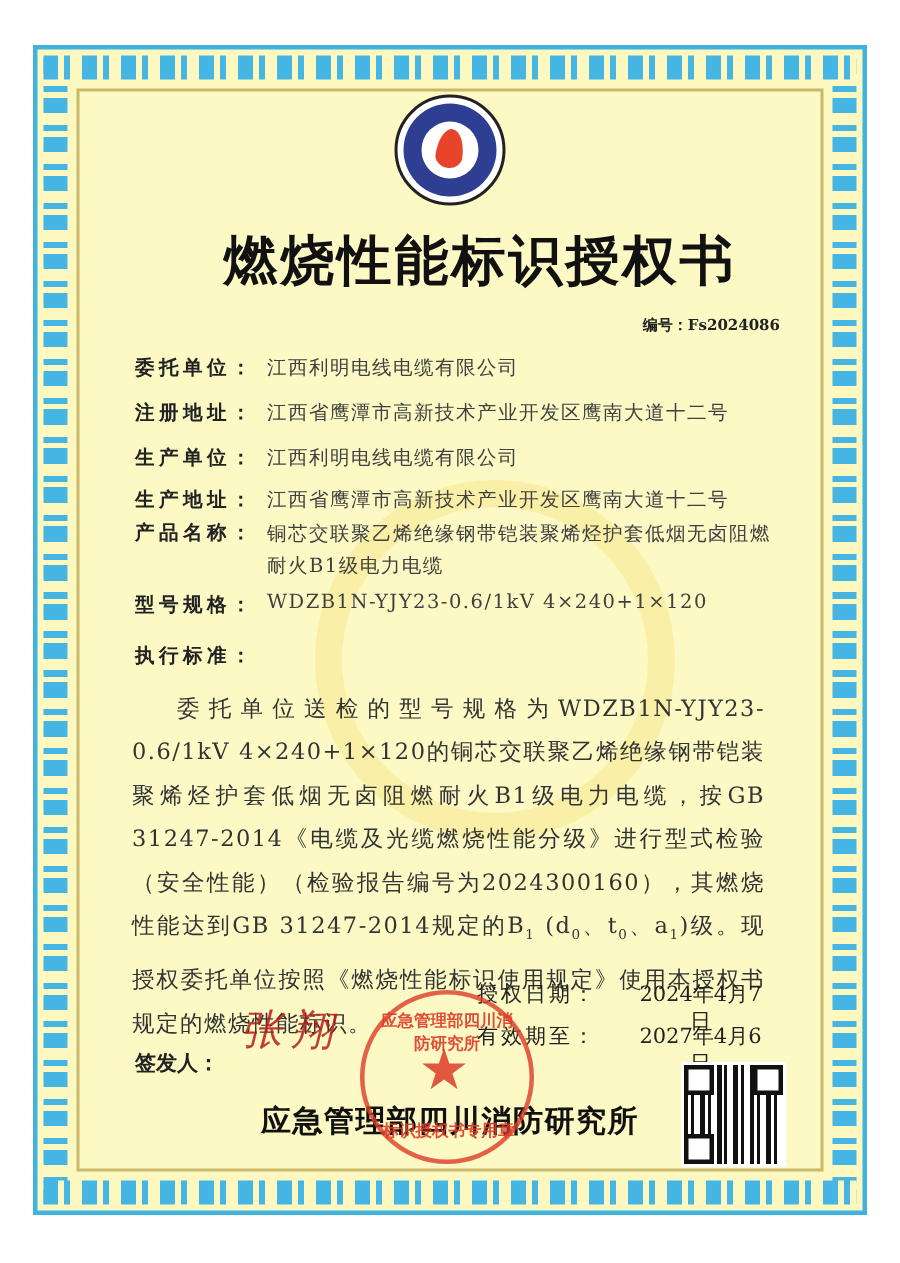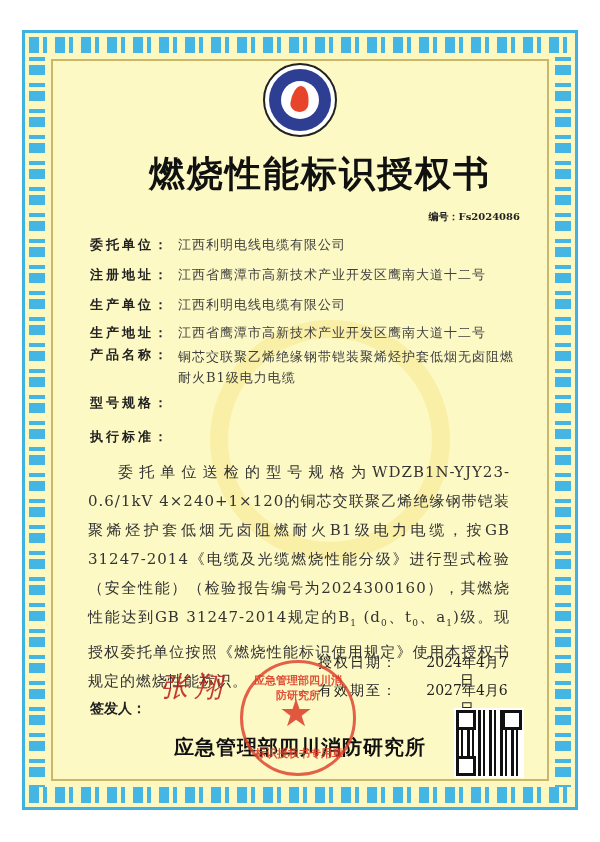--- a/index.html
+++ b/index.html
@@ -148,20 +148,21 @@
 <div class="row" style="top:324px">
   <span class="label">生产地址：</span>
   <span class="value">江西省鹰潭市高新技术产业开发区鹰南大道十二号</span>
 </div>
 <div class="row" style="top:346px; align-items:flex-start">
   <span class="label">产品名称：</span>
   <span class="value multi">铜芯交联聚乙烯绝缘钢带铠装聚烯烃护套低烟无卤阻燃耐火B1级电力电缆</span>
 </div>
 <div class="row" style="top:394px">
   <span class="label">型号规格：</span>
+  <span class="value">WDZB1N-YJY23-0.6/1kV 4×240+1×120</span>
 </div>
 <div class="row" style="top:428px">
   <span class="label">执行标准：</span>
 </div>
 
 <div class="para"><span>委托单位送检的型号规格为WDZB1N-YJY23-0.6/1kV 4×240+1×120的铜芯交联聚乙烯绝缘钢带铠装聚烯烃护套低烟无卤阻燃耐火B1级电力电缆，按GB 31247-2014《电缆及光缆燃烧性能分级》进行型式检验（安全性能）（检验报告编号为2024300160），其燃烧性能达到GB 31247-2014规定的B</span><span class="sub">1</span><span> (d</span><span class="sub">0</span><span>、t</span><span class="sub">0</span><span>、a</span><span class="sub">1</span><span>)级。现授权委托单位按照《燃烧性能标识使用规定》使用本授权书规定的燃烧性能标识。</span></div>
 
 <div class="date-row" style="top:654px">
   <span class="dl">授权日期：</span>
   <span class="dv">2024年4月7日</span>

